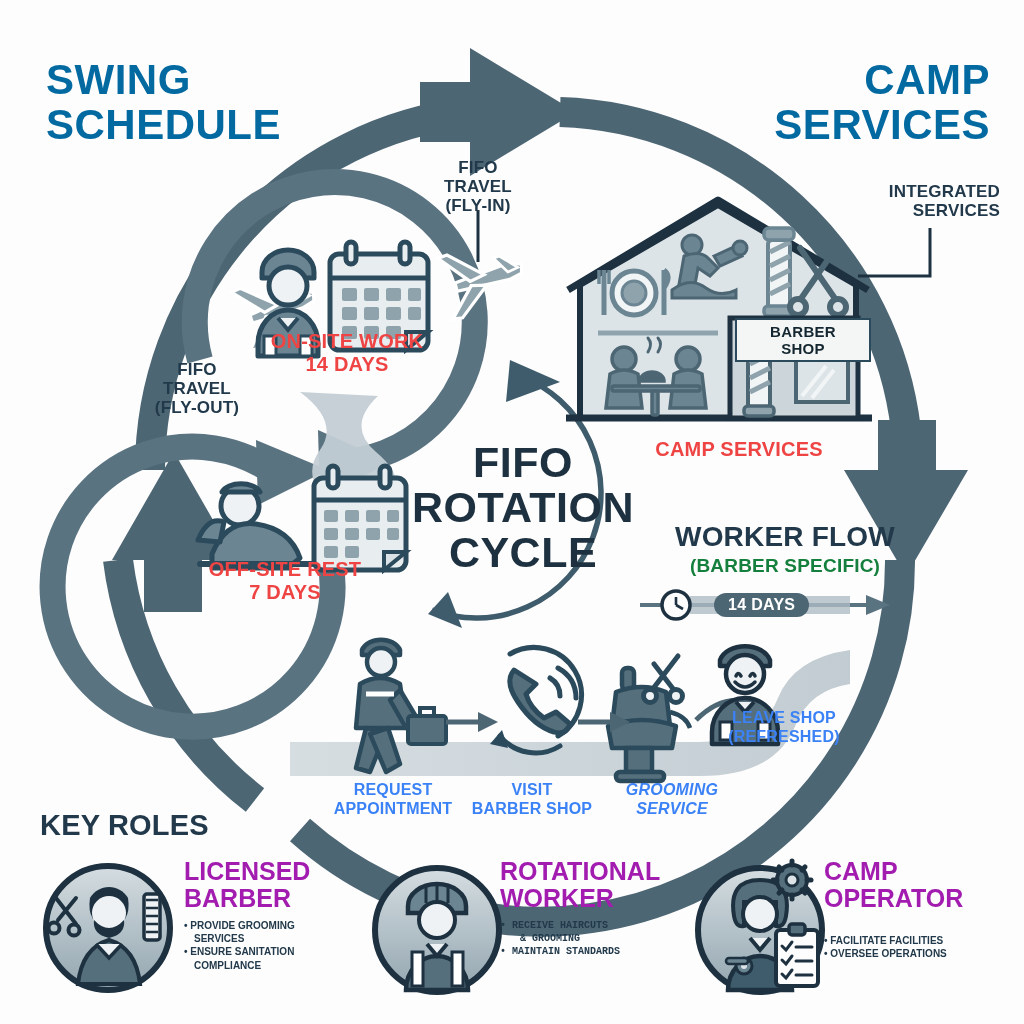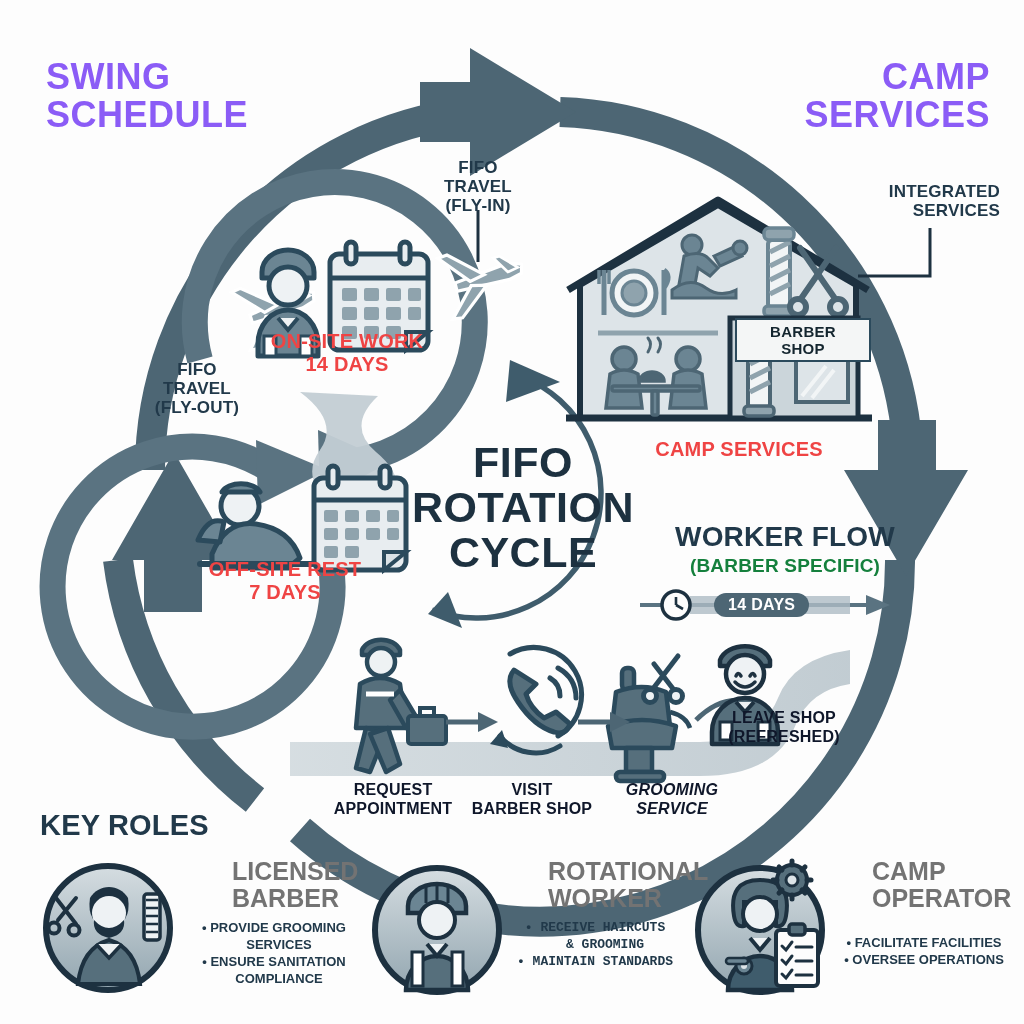--- a/index.html
+++ b/index.html
@@ -4,27 +4,27 @@
 <style>
   html,body{margin:0;padding:0;background:#ffffff;}
   body{
     width:1024px;height:1024px;position:relative;overflow:hidden;
     font-family:"Liberation Sans","DejaVu Sans",sans-serif;
     color:#1d3140;background:#fdfdfd;
   }
   #stage{position:absolute;inset:0;}
   svg.layer{position:absolute;left:0;top:0;width:1024px;height:1024px;}
   .txt{position:absolute;text-align:center;line-height:1.08;letter-spacing:.2px;}
-  .hdr{font-size:36px;font-weight:bold;color:#8b5cf6;line-height:1.06;letter-spacing:.5px;}
+  .hdr{font-size:42px;font-weight:bold;color:#0369a1;line-height:1.06;letter-spacing:.5px;}
   .sub{font-size:17px;font-weight:bold;color:#21394a;line-height:1.12;}
   .nodelbl{font-size:20px;font-weight:bold;color:#ef4444;line-height:1.15;}
   .centerttl{font-size:43px;font-weight:bold;color:#1d3140;line-height:1.05;letter-spacing:.5px;}
-  .flowlbl{font-size:16px;font-weight:bold;color:#0f172a;line-height:1.2;}
-  .rolettl{font-size:25px;font-weight:bold;color:#737373;line-height:1.08;margin-left:48px;}
-  .rolebul{font-size:13px;font-weight:bold;color:#21394a;line-height:1.22;text-align:center;}
+  .flowlbl{font-size:16px;font-weight:bold;color:#3b82f6;line-height:1.2;}
+  .rolettl{font-size:25px;font-weight:bold;color:#a21caf;line-height:1.08;}
+  .rolebul{font-size:10px;font-weight:bold;color:#21394a;line-height:1.22;text-align:left;}
   .rolebul div{margin-bottom:1px;}
   .keyroles{font-size:29px;font-weight:bold;color:#21394a;}
   .pill{
     position:absolute;background:#4d6674;color:#fff;border-radius:13px;
     font-size:16px;font-weight:bold;padding:3px 14px;letter-spacing:.3px;
   }
   .barbersign{
     position:absolute;background:#f4f6f6;border:2.5px solid #2b4a5c;
     font-size:15px;font-weight:bold;color:#14262f;letter-spacing:.3px;
     padding:3px 9px;text-align:center;

